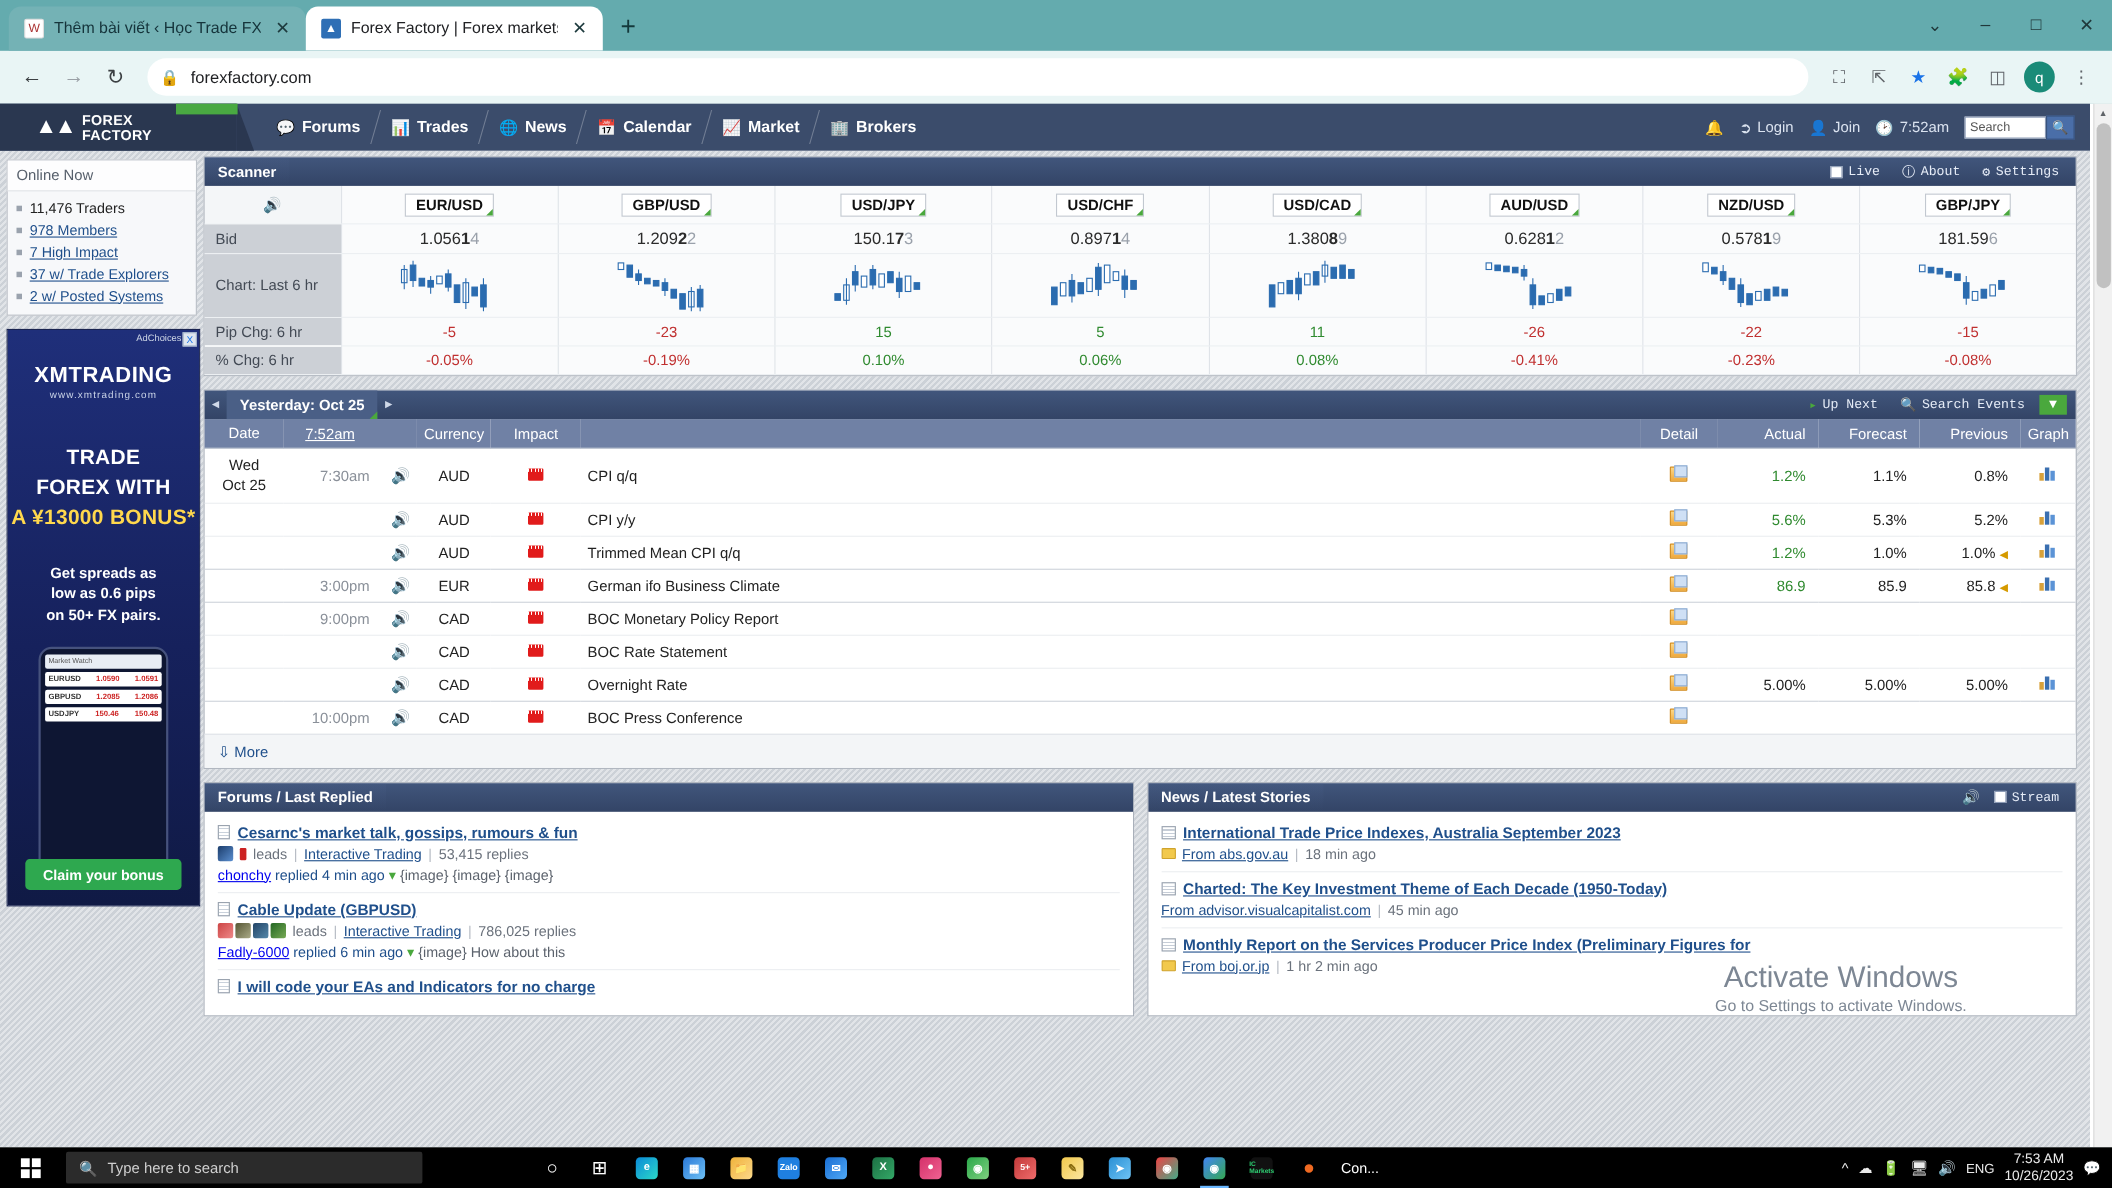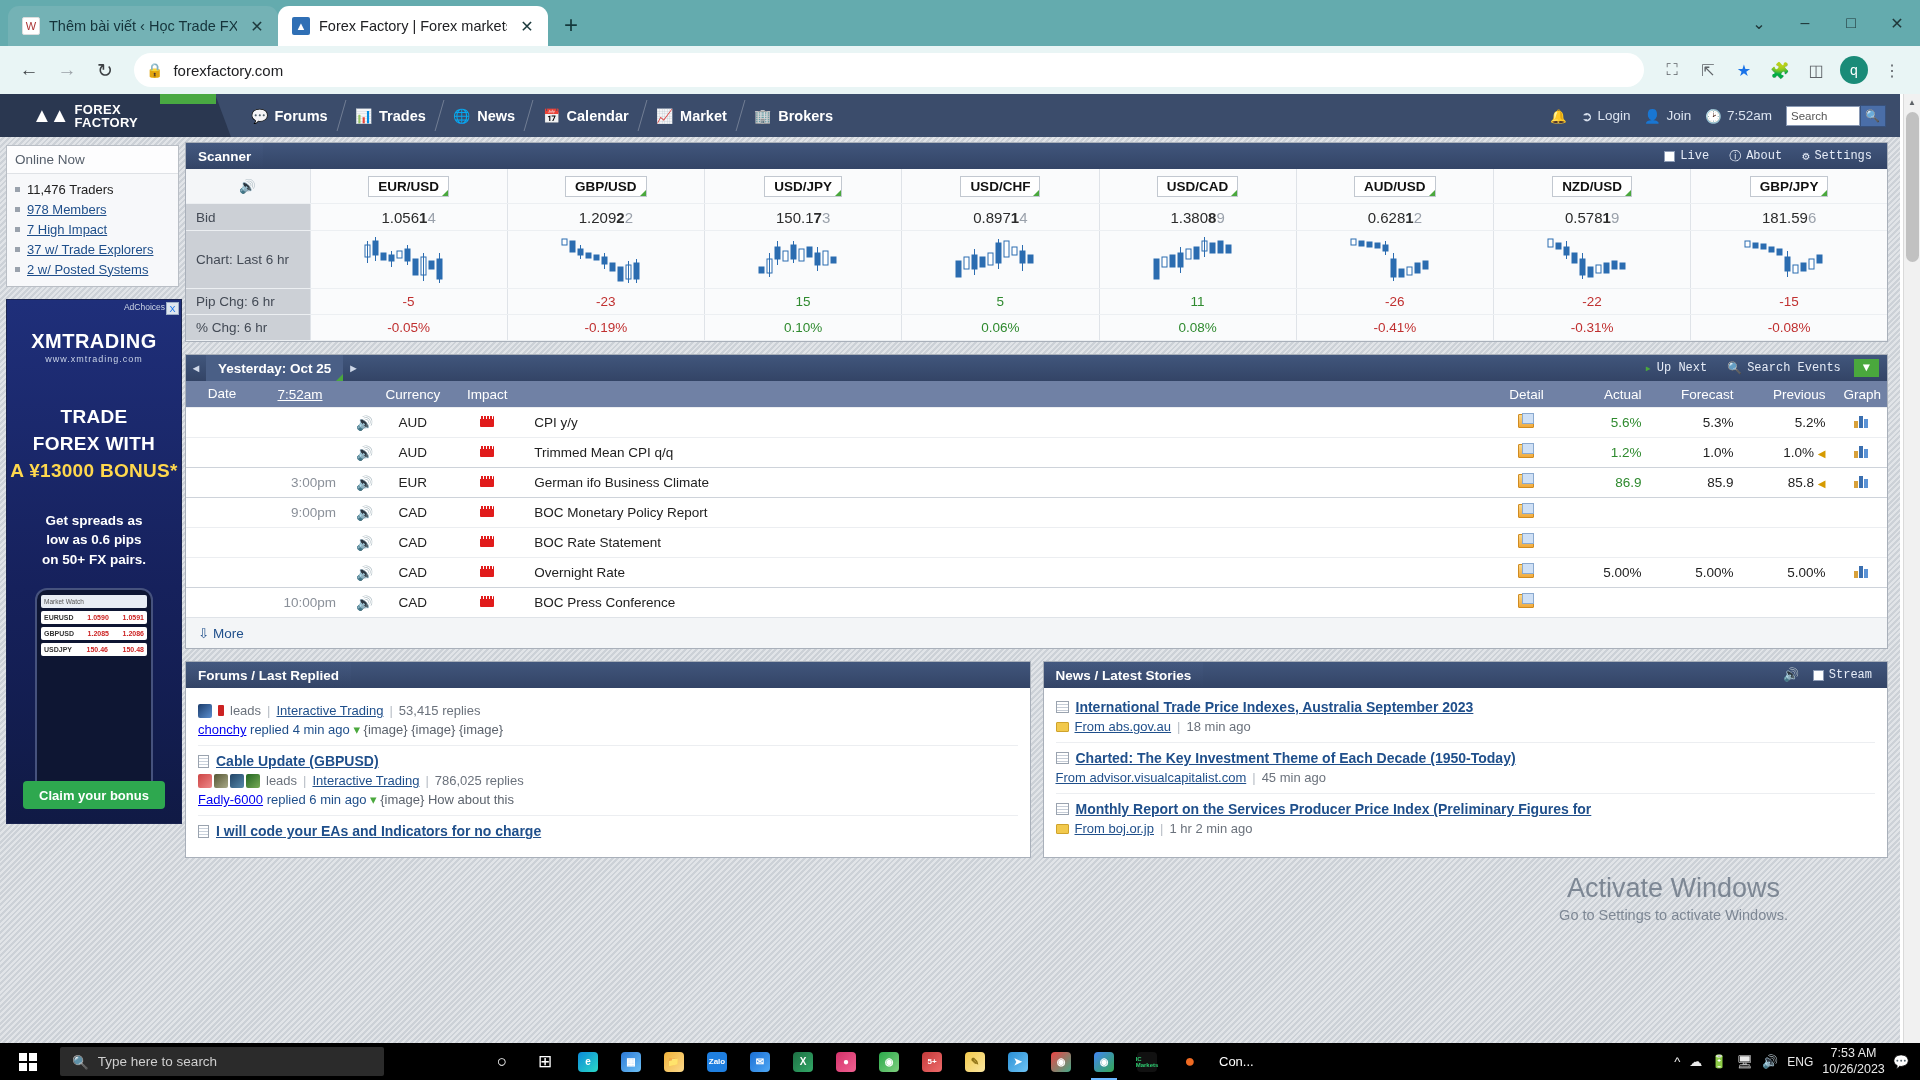--- a/index.html
+++ b/index.html
@@ -577,21 +577,21 @@
                 <td class="sc-pip down">-15</td>
               </tr>
               <tr>
                 <td class="sc-label">% Chg: 6 hr</td>
                 <td class="sc-pct down">-0.05%</td>
                 <td class="sc-pct down">-0.19%</td>
                 <td class="sc-pct up">0.10%</td>
                 <td class="sc-pct up">0.06%</td>
                 <td class="sc-pct up">0.08%</td>
                 <td class="sc-pct down">-0.41%</td>
-                <td class="sc-pct down">-0.31%</td>
+                <td class="sc-pct down">-0.23%</td>
                 <td class="sc-pct down">-0.08%</td>
               </tr>
             </tbody>
               </table>
           </div>
 
           <div class="panel">
             <div class="panel-h">
               <div id="cal-nav">
                 <span class="cal-arrow">◄</span>
@@ -621,20 +621,33 @@
                   <th class="c-imp">Impact</th>
                   <th class="l"></th>
                   <th class="c-detail">Detail</th>
                   <th class="c-actual r">Actual</th>
                   <th class="c-fc r">Forecast</th>
                   <th class="c-prev r">Previous</th>
                   <th class="c-graph">Graph</th>
                 </tr>
               </thead>
               <tbody id="cal-body">
+                  <tr class="daystart">
+                    <td class="c-date"><span>Wed</span><br><span>Oct 25</span></td>
+                    <td class="c-time">7:30am</td>
+                    <td class="c-bell">🔊</td>
+                    <td class="c-cur">AUD</td>
+                    <td class="c-imp"><span class="imp-ico"></span></td>
+                    <td class="c-event">CPI q/q</td>
+                    <td class="c-detail"><span class="folder-ico"></span></td>
+                    <td class="c-actual up">1.2%</td>
+                    <td class="c-fc">1.1%</td>
+                    <td class="c-prev">0.8%</td>
+                    <td class="c-graph"><span class="bar-ico"><i></i><i></i><i></i></span></td>
+                  </tr>
                   <tr>
                     <td class="c-date"><span></span></td>
                     <td class="c-time"></td>
                     <td class="c-bell">🔊</td>
                     <td class="c-cur">AUD</td>
                     <td class="c-imp"><span class="imp-ico"></span></td>
                     <td class="c-event">CPI y/y</td>
                     <td class="c-detail"><span class="folder-ico"></span></td>
                     <td class="c-actual up">5.6%</td>
                     <td class="c-fc">5.3%</td>
@@ -726,20 +739,24 @@
 
           <div id="bottomrow">
 
             <div class="panel" id="forums-panel">
               <div class="panel-h">
                 <div class="panel-title">Forums / Last Replied</div>
               </div>
               <div class="lst">
 
                 <div class="lst-item">
+                  <div class="lst-title">
+                    <span class="thr-ico"></span>
+                    <span>Cesarnc's market talk, gossips, rumours &amp; fun</span>
+                  </div>
                   <div class="lst-meta">
                     <span class="av">
                         <i style="background:linear-gradient(135deg,#1b3c6b,#5b8fd0)"></i>
                       </span>
                     <span class="redflag"></span>
                     <span>leads</span>
                     <span class="sep">|</span>
                     <a href="#">Interactive Trading</a>
                     <span class="sep">|</span>
                     <span>53,415 replies</span>

